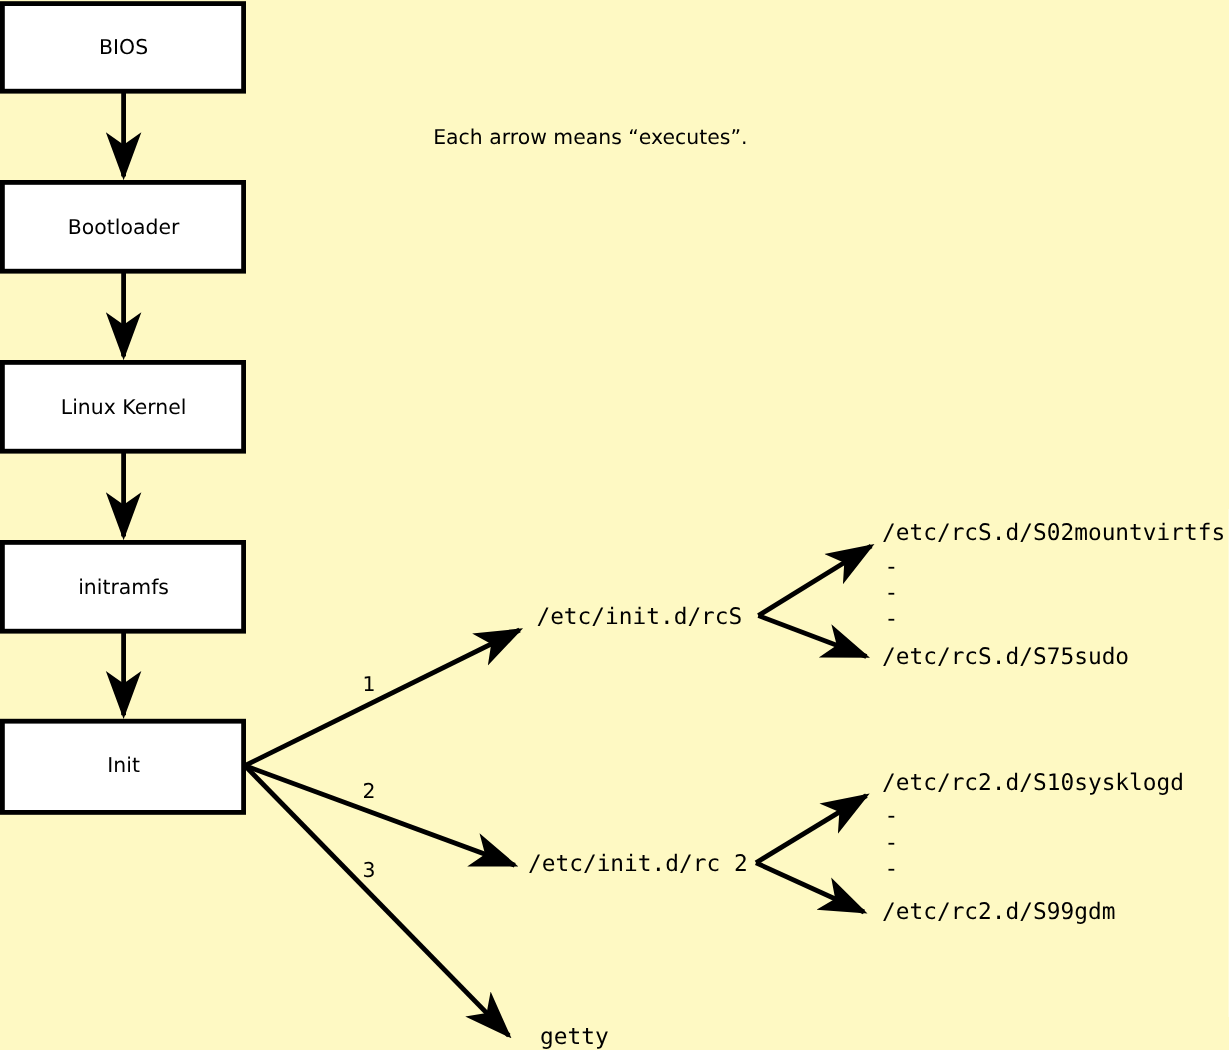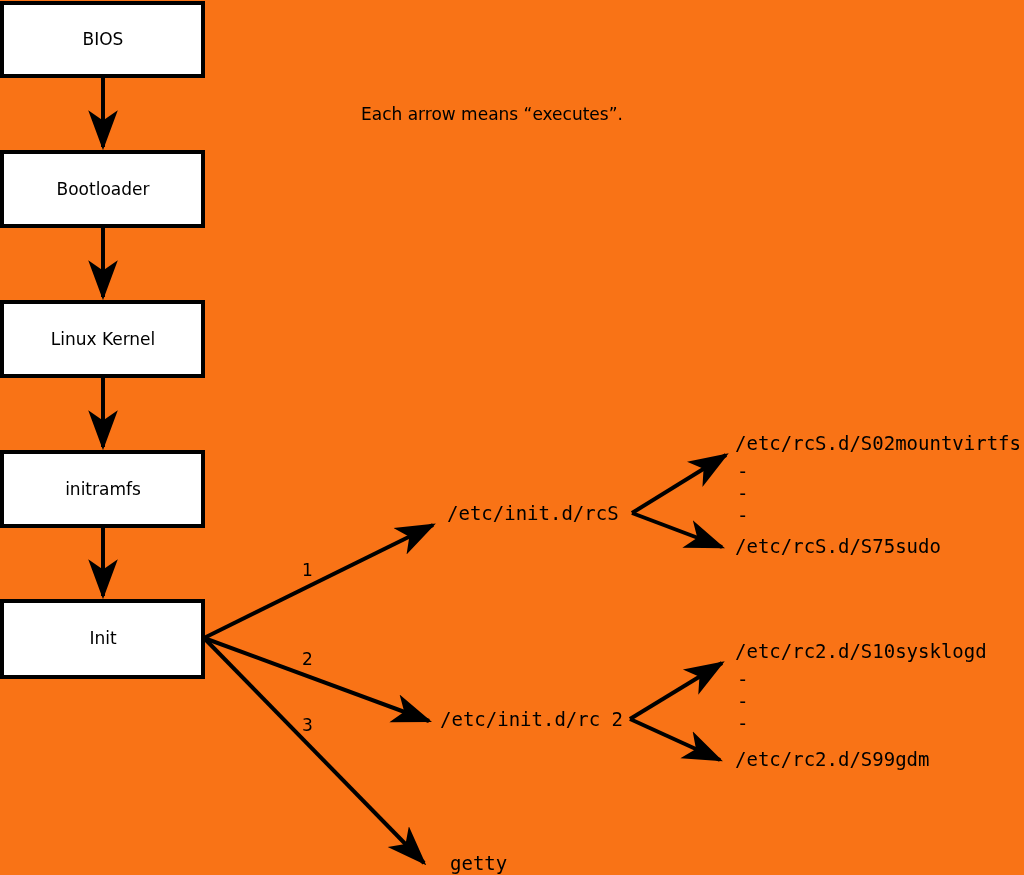--- a/index.html
+++ b/index.html
@@ -8,21 +8,21 @@
     padding: 0;
     background: #ffffff;
   }
   body {
     font-family: "Liberation Sans", sans-serif;
   }
   #diagram-root {
     position: relative;
     width: 1024px;
     height: 875px;
-    background: #f97316;
+    background: #fef9c3;
     overflow: hidden;
   }
   svg#diagram-svg {
     position: absolute;
     top: 0;
     left: 0;
     width: 1024px;
     height: 875px;
     display: block;
   }

